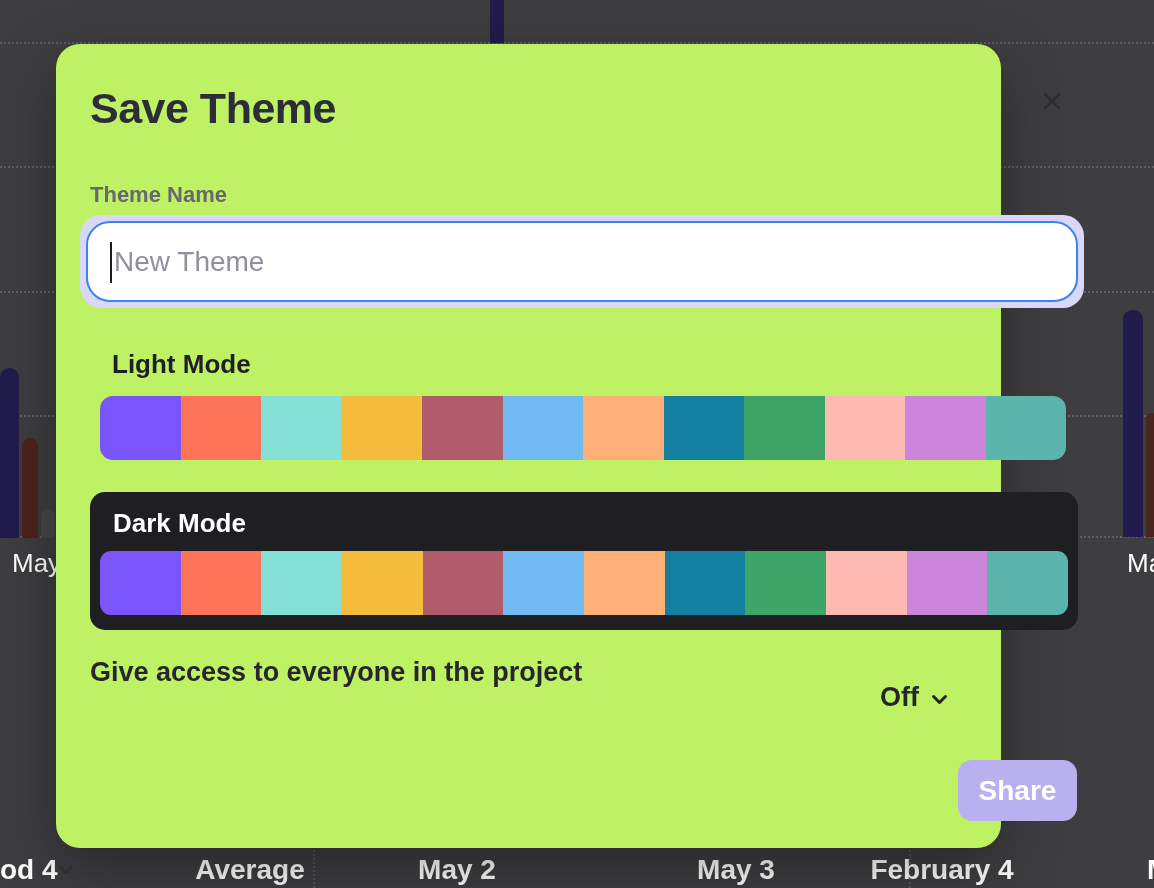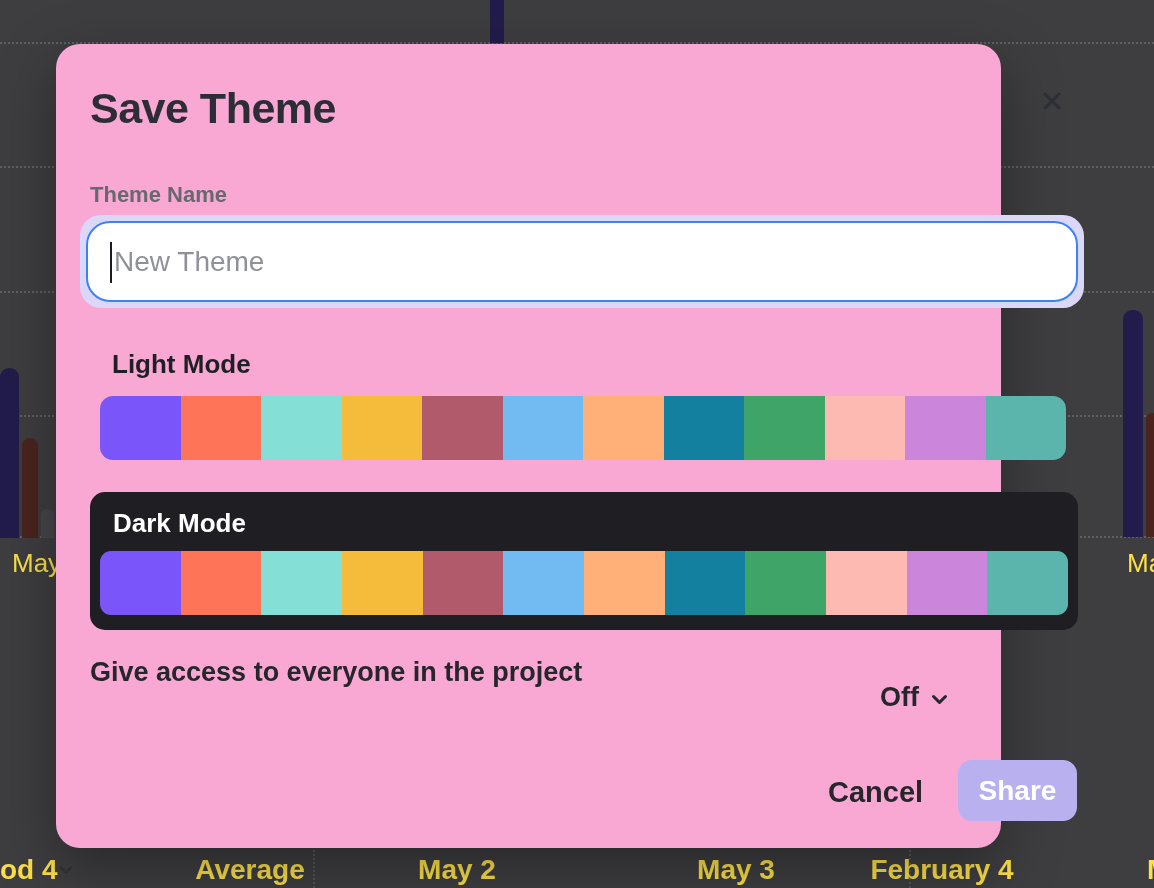--- a/index.html
+++ b/index.html
@@ -6,27 +6,27 @@
   *{box-sizing:border-box;font-family:"Liberation Sans",sans-serif;}
   .stage{position:relative;width:1154px;height:888px;background:#3E3E41;overflow:hidden;}
 
   
   .gridline{position:absolute;left:0;right:0;height:0;border-top:2px dotted #606064;}
   .vline{position:absolute;width:0;border-left:2px dotted #55555A;}
   .bar{position:absolute;}
   .bar.navy{background:#221C4C;border-radius:9px 9px 0 0;}
   .bar.red{background:#4B241E;border-radius:8px 8px 0 0;}
   .bar.gray{background:#46464C;border-radius:6px 6px 0 0;}
-  .bg-label{position:absolute;color:#fde047;font-size:26px;font-weight:500;white-space:nowrap;}
+  .bg-label{position:absolute;color:#ffffff;font-size:26px;font-weight:500;white-space:nowrap;}
   .bg-label.centered{transform:translateX(-50%);}
   .bg-bold{font-weight:600;font-size:28px;}
   .chev-bg{width:16px;height:16px;stroke:#33333A;stroke-width:2.6;fill:none;stroke-linecap:round;stroke-linejoin:round;}
 
   
-  .modal{position:absolute;left:56px;top:44px;width:945px;height:804px;background:#f9a8d4;
+  .modal{position:absolute;left:56px;top:44px;width:945px;height:804px;background:#bef264;
          border-radius:24px;box-shadow:0 20px 60px rgba(0,0,0,0.35);}
   .modal-title{position:absolute;left:34px;top:40px;font-size:43px;font-weight:700;
                color:#2D2D38;letter-spacing:-0.5px;}
   .close-btn{position:absolute;left:974px;top:36px;width:44px;height:44px;display:flex;
              align-items:center;justify-content:center;background:none;border:none;cursor:pointer;
              font-size:30px;font-weight:400;color:#2B2E35;line-height:1;}
   .field-label{position:absolute;left:34px;top:138px;font-size:22px;font-weight:600;color:#68686F;}
   .input-glow{position:absolute;left:24px;top:171px;width:1004px;height:93px;background:#DBD7F8;
               border-radius:21px;padding:6px;}
   .input-field{position:relative;width:100%;height:100%;background:#fff;border:2px solid #3b82f6;
@@ -147,17 +147,16 @@
     </div>
 
     <div class="access-label">Give access to everyone in the project</div>
     <button class="access-toggle">
       <span class="access-value">Off</span>
       <svg class="chev-dark" viewBox="0 0 16 16">
           <path d="M3 5.5 L8 10.5 L13 5.5"></path>
         </svg>
     </button>
 
-    <button class="cancel-btn">Cancel</button>
     <button class="share-btn">Share</button>
 
   </div>
 </div>
 
 </body></html>

